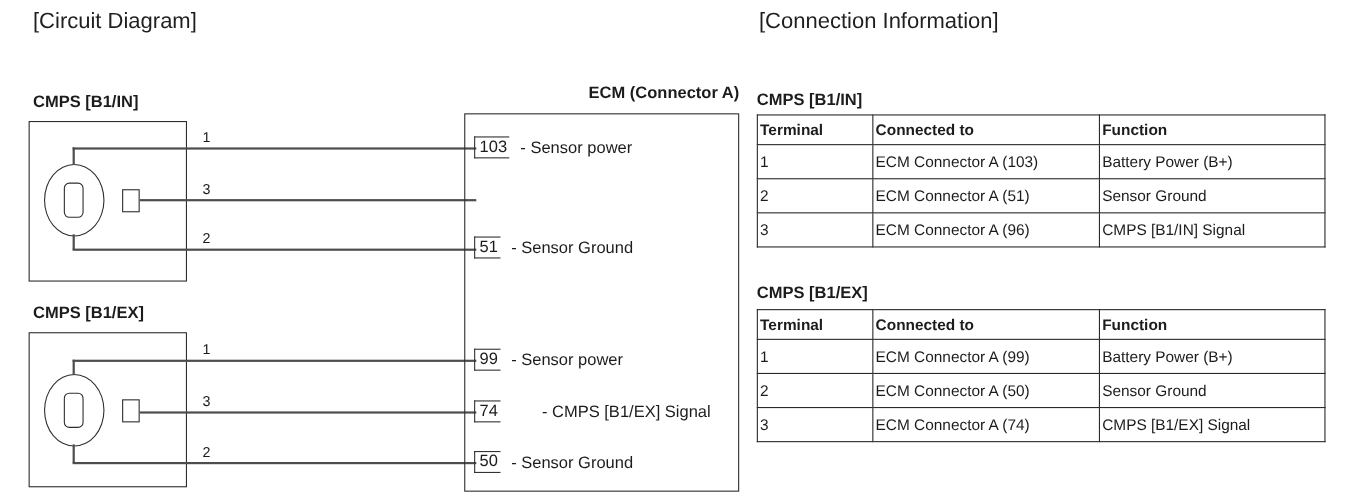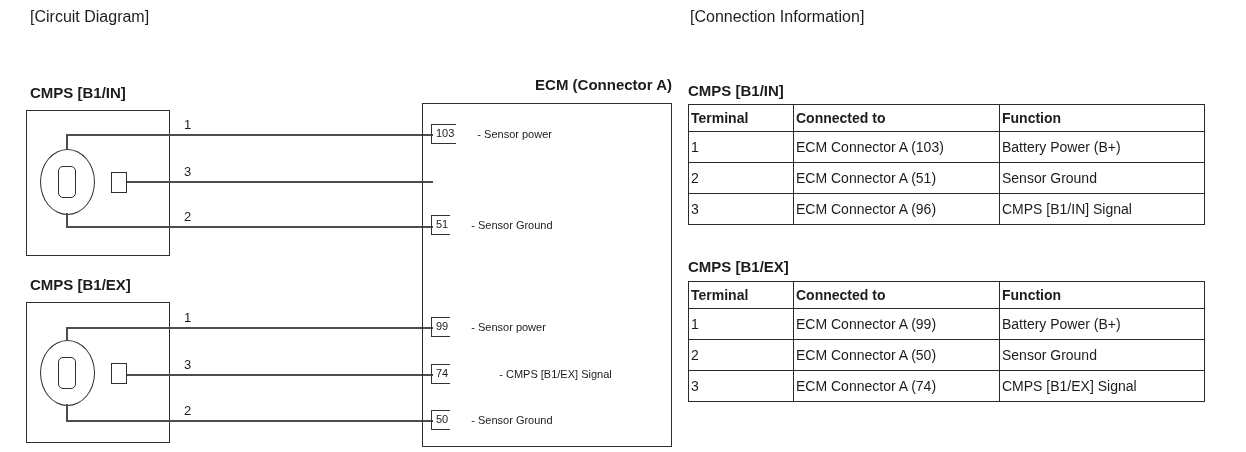--- a/index.html
+++ b/index.html
@@ -12,21 +12,21 @@
     position: relative;
     width: 1246px;
     height: 452px;
     background: #ffffff;
     overflow: hidden;
   }
   .abs { position: absolute; }
 
   
   .section-title {
-    font-size: 16px;
+    font-size: 20px;
     color: #1f1f1f;
     white-space: nowrap;
   }
 
   
   .sensor-label {
     font-weight: bold;
     font-size: 15px;
     white-space: nowrap;
   }
@@ -63,34 +63,34 @@
   }
 
   
   .ecm-title {
     font-weight: bold;
     font-size: 15px;
     text-align: right;
     white-space: nowrap;
   }
   .ecm-pin {
-    font-size: 11px;
+    font-size: 15px;
     white-space: nowrap;
     display: flex;
     align-items: center;
   }
   .pin-bracket {
     display: inline-block;
     border-top: 1.5px solid #333;
     border-left: 1.5px solid #333;
     border-bottom: 1.5px solid #333;
     padding: 1px 2px 2px 4px;
     line-height: 15px;
   }
-  .pin-desc { margin-left: 21px; }
+  .pin-desc { margin-left: 10px; }
 
   
   .tbl-heading {
     font-weight: bold;
     font-size: 15px;
     white-space: nowrap;
   }
   table.conn-table {
     border-collapse: collapse;
     table-layout: fixed;

